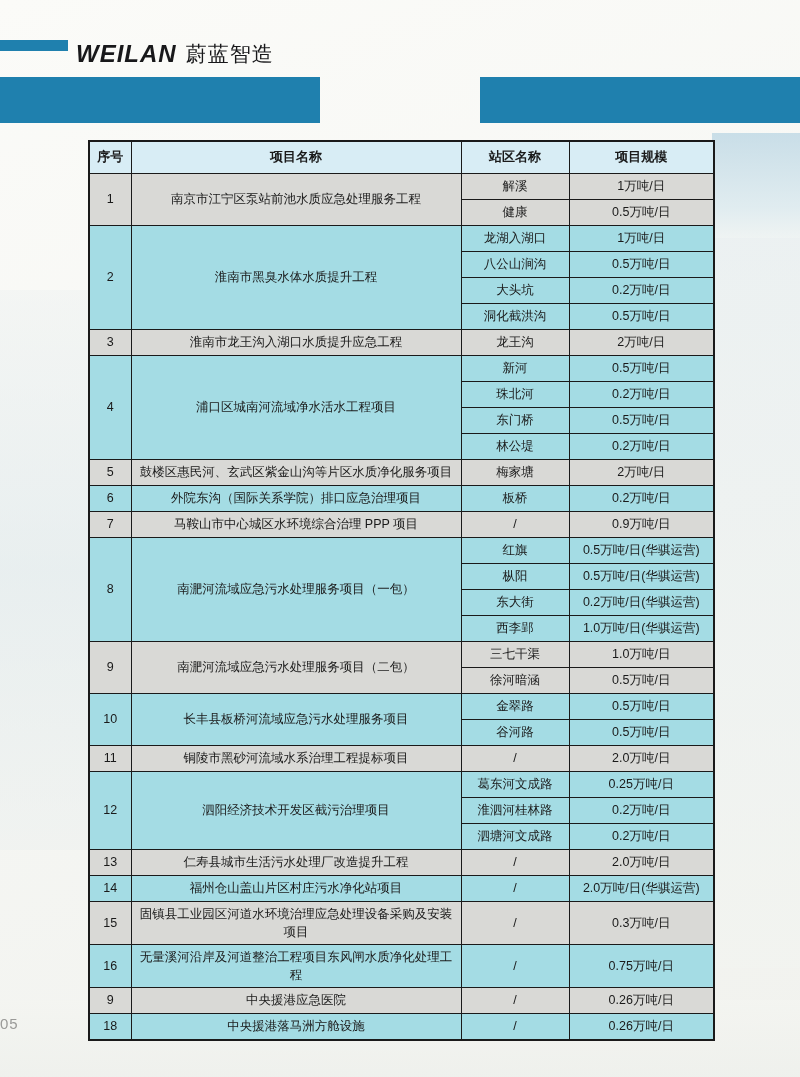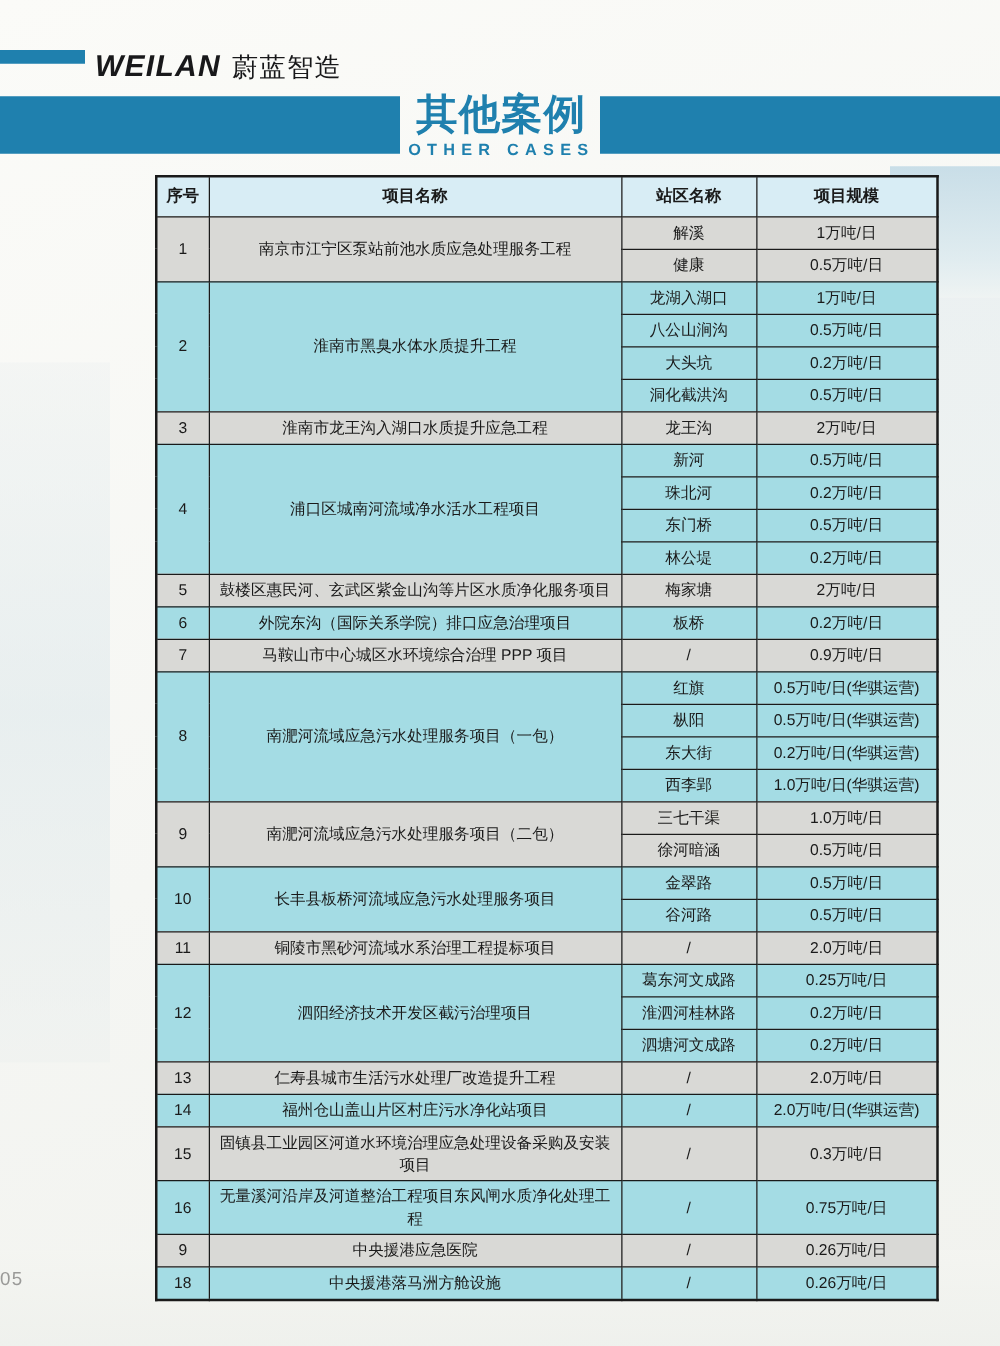--- a/index.html
+++ b/index.html
@@ -33,21 +33,21 @@
   
   .band { position:absolute; top:77px; height:46px; background:#1f80ae; }
   .band-left { left:0; width:320px; }
   .band-right { left:480px; width:320px; }
   .title-block { position:absolute; top:74px; left:322px; width:158px; text-align:center; }
   .title-cn { font-size:33px; font-weight:900; color:#1f80ae; line-height:1.05; letter-spacing:1px; }
   .title-en { font-size:13px; font-weight:700; color:#1f80ae; letter-spacing:5px; margin-top:3px; }
 
   
   .table-wrap { position:absolute; top:140px; left:88px; width:625px; }
-  table { border-collapse:collapse; width:100%; table-layout:fixed;margin-left:36px; }
+  table { border-collapse:collapse; width:100%; table-layout:fixed; }
   th, td {
     border:1px solid #1a1a1a;
     font-size:12.5px; line-height:1.45;
     text-align:center; vertical-align:middle;
     padding:3px 4px; height:26px;
     word-break:break-all;
   }
   th { background:#d8edf5; font-weight:700; font-size:13px; height:32px; }
   table { border:2px solid #1a1a1a; }
   col.c-no { width:42px; }
@@ -73,24 +73,20 @@
   <div class="photo-patch patch-bottom"></div>
 
   <div class="logo-row">
     <div class="logo-bar"></div>
     <span class="logo-en">WEILAN</span>
     <span class="logo-cn">蔚蓝智造</span>
   </div>
 
   <div class="band band-left"></div>
   <div class="band band-right"></div>
-  <div class="title-block">
-    <div class="title-cn">其他案例</div>
-    <div class="title-en">OTHER CASES</div>
-  </div>
 
   <div class="table-wrap">
     <table>
       <colgroup>
         <col class="c-no">
           <col class="c-project">
           <col class="c-station">
           <col class="c-scale">
       </colgroup>
       <thead>

